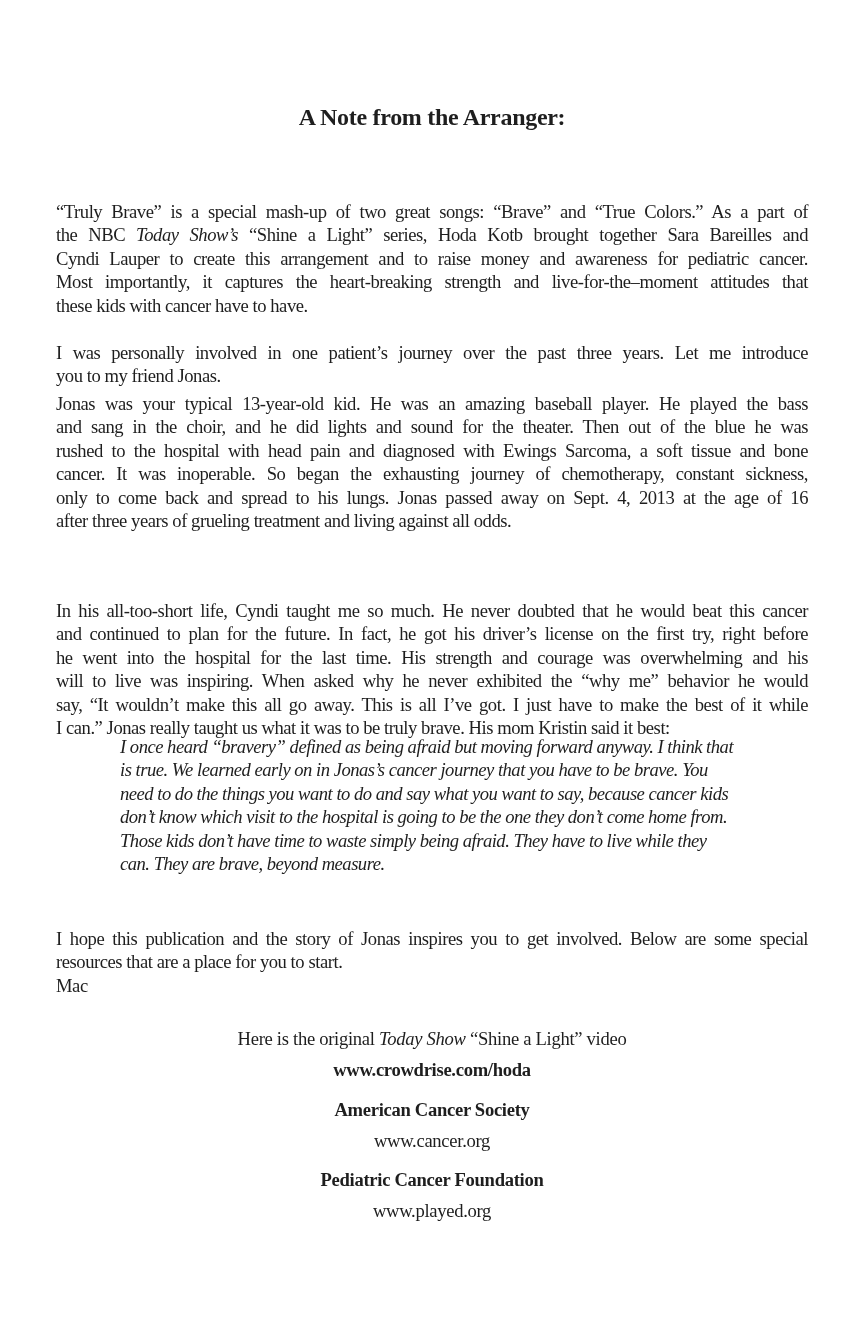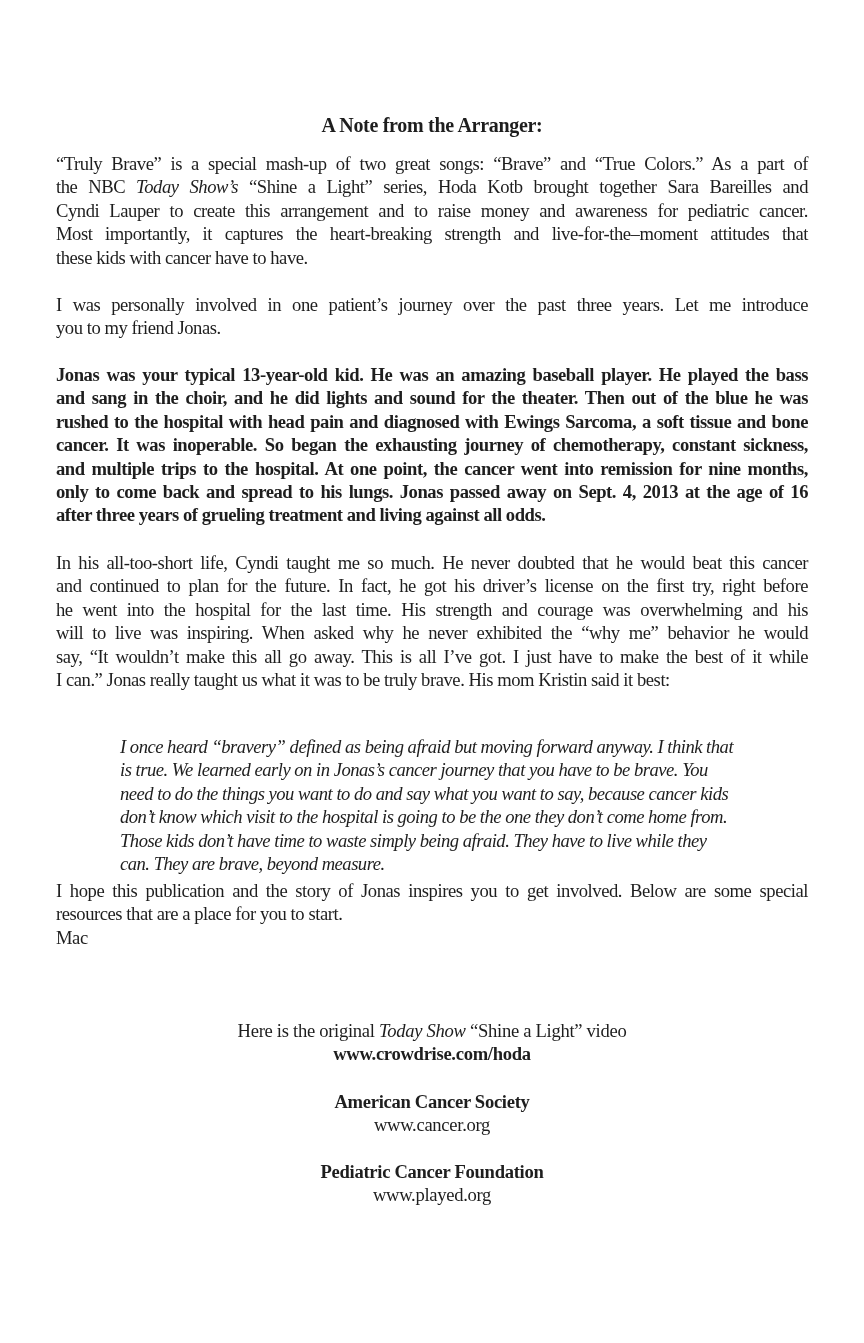--- a/index.html
+++ b/index.html
@@ -17,38 +17,39 @@
     }
     .page {
       position: absolute;
       left: 56px;
       top: 0;
       width: 752px;
     }
     .title {
       position: absolute;
       left: 0;
-      top: 112px;
+      top: 104px;
       width: 752px;
       text-align: center;
       font-weight: bold;
-      font-size: 20px;
+      font-size: 24px;
       line-height: 26px;
       letter-spacing: -0.3px;
     }
     .para {
       position: absolute;
       left: 0;
       width: 752px;
       font-size: 18.6px;
       line-height: 23.4px;
       text-align: justify;
       text-align-last: left;
       letter-spacing: -0.45px;
       word-spacing: 0px;
+      margin-top: 48px;
     }
     .para .line {
       display: block;
       text-align: justify;
       text-align-last: justify;
       white-space: nowrap;
     }
     .para .line.last {
       text-align-last: left;
     }
@@ -76,21 +77,21 @@
       letter-spacing: -0.3px;
     }
     .resources .bold {
       font-weight: bold;
     }
     .resources .block {
       position: absolute;
       left: 0;
       width: 752px;
     }
-    .resources .line { display: block; }
+    .resources .line { display: block; margin-top: 8px; }
     em { font-style: italic; }
   </style>
 </head>
 <body>
 
 <div class="page">
 
   <div class="title">A Note from the Arranger:</div>
 
   <div class="para" style="top:152px;">
@@ -99,26 +100,25 @@
     <span class="line">Cyndi Lauper to create this arrangement and to raise money and awareness for pediatric cancer.</span>
     <span class="line">Most importantly, it captures the heart-breaking strength and live-for-the–moment attitudes that</span>
     <span class="line last">these kids with cancer have to have.</span>
   </div>
 
   <div class="para" style="top:293px;">
     <span class="line">I was personally involved in one patient’s journey over the past three years.  Let me introduce</span>
     <span class="line last">you to my friend Jonas.</span>
   </div>
 
-  <div class="para" style="top:363px;font-weight:bold;">
+  <div class="para" style="top:344px;">
     <span class="line">Jonas was your typical 13-year-old kid.  He was an amazing baseball player. He played the bass</span>
     <span class="line">and sang in the choir, and he did lights and sound for the theater. Then out of the blue he was</span>
     <span class="line">rushed to the hospital with head pain and diagnosed with Ewings Sarcoma, a soft tissue and bone</span>
     <span class="line">cancer.  It was inoperable.  So began the exhausting journey of chemotherapy, constant sickness,</span>
-    <span class="line">and multiple trips to the hospital. At one point, the cancer went into remission for nine months,</span>
     <span class="line">only to come back and spread to his lungs.  Jonas passed away on Sept. 4, 2013 at the age of 16</span>
     <span class="line last">after three years of grueling treatment and living against all odds.</span>
   </div>
 
   <div class="para" style="top:551px;">
     <span class="line">In his all-too-short life, Cyndi taught me so much.  He never doubted that he would beat this cancer</span>
     <span class="line">and continued to plan for the future.  In fact, he got his driver’s license on the first try, right before</span>
     <span class="line">he went into the hospital for the last time. His strength and courage was overwhelming and his</span>
     <span class="line">will to live was inspiring.  When asked why he never exhibited the “why me” behavior he would</span>
     <span class="line">say, “It wouldn’t make this all go away. This is all I’ve got. I just have to make the best of it while</span>

